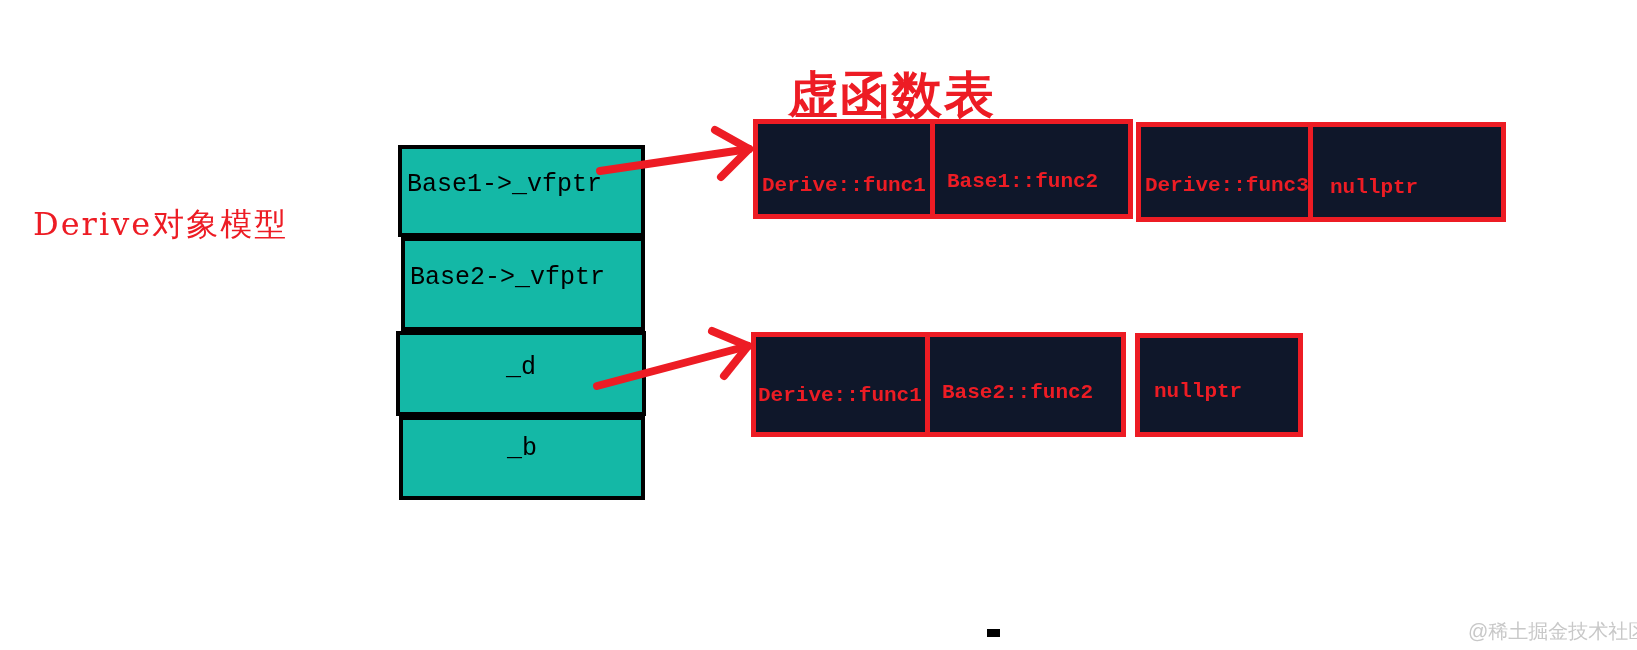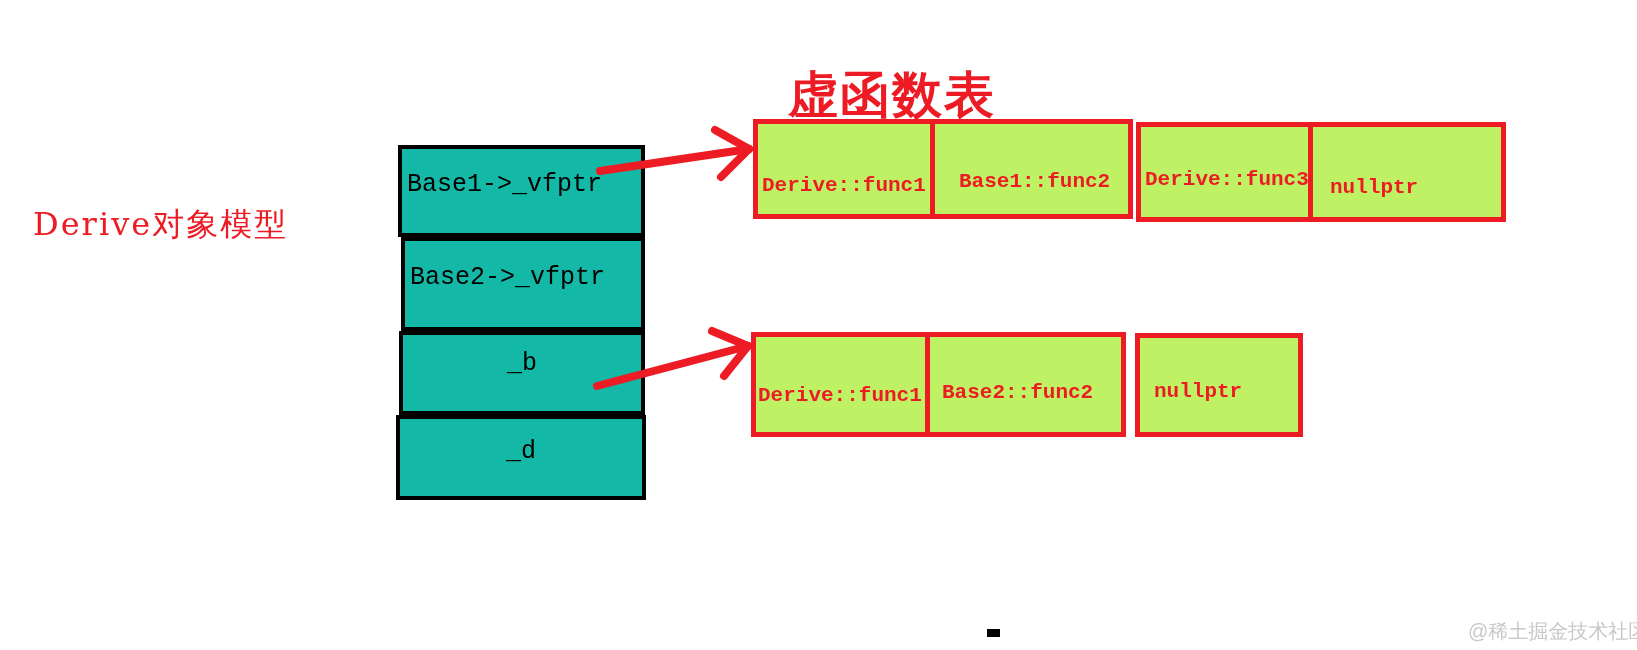--- a/index.html
+++ b/index.html
@@ -49,42 +49,42 @@
   .stack-cell.c1 { height: 115px; justify-content: center;     padding: 0 0 26px 0; margin-top: -1px; }
   .stack-cell.c2 { height: 94px;  justify-content: flex-start; padding: 0 8px 13px 5px; margin-left: 3px; width: 244px; }
   .stack-cell.c3 { height: 84px;  justify-content: center;     padding: 0 0 20px 0; margin-left: 1px; width: 246px; }
   .stack-cell.c4 { height: 85px;  justify-content: center;     padding: 0 0 13px 0; margin-left: -2px; width: 250px; }
 
   
   .red-box {
     position: absolute;
     box-sizing: border-box;
     border: 5px solid #ED1C24;
-    background: #bef264;
+    background: #0f172a;
     display: flex;
   }
   .vt1a { left: 753px;  top: 119px; width: 380px; height: 100px; }
   .vt1b { left: 1136px; top: 122px; width: 370px; height: 100px; }
   .vt2a { left: 751px;  top: 332px; width: 375px; height: 105px; }
   .vt2b { left: 1135px; top: 333px; width: 168px; height: 104px; }
 
   .vt-cell {
     box-sizing: border-box;
     display: flex;
     align-items: flex-end;
     color: #ED1C24;
     font-size: 21px;
     font-weight: bold;
     white-space: nowrap;
     overflow: hidden;
   }
   .vt-cell.divided { border-right: 5px solid #ED1C24; }
   .vt1a .vt-cell.first  { width: 177px; padding: 0 0 17px 4px; }
-  .vt1a .vt-cell.second { flex: 1;      padding: 0 0 21px 24px; }
-  .vt1b .vt-cell.first  { width: 172px; padding: 0 0 26px 4px; }
+  .vt1a .vt-cell.second { flex: 1;      padding: 0 0 21px 12px; }
+  .vt1b .vt-cell.first  { width: 172px; padding: 0 0 20px 4px; }
   .vt1b .vt-cell.second { flex: 1;      padding: 0 0 18px 17px; }
   .vt2a .vt-cell.first  { width: 174px; padding: 0 0 25px 2px; }
   .vt2a .vt-cell.second { flex: 1;      padding: 8px 0 28px 12px; font-family: Liberation Mono, monospace; }
   .vt2b .vt-cell.single { flex: 1;      padding: 0 0 29px 14px; }
 
   
   .arrows { position: absolute; left: 0; top: 0; width: 1637px; height: 650px; pointer-events: none; }
 
   
   .stray-dash {
@@ -111,25 +111,25 @@
 
   <div class="vtable-title">虚函数表</div>
 
   <div class="stack">
     <div class="stack-cell c0">
       <span>Base1-&gt;_vfptr</span>
     </div>
     <div class="stack-cell c2">
       <span>Base2-&gt;_vfptr</span>
     </div>
+    <div class="stack-cell c4">
+      <span>_d</span>
+    </div>
     <div class="stack-cell c3">
       <span>_b</span>
-    </div>
-    <div class="stack-cell c4">
-      <span>_d</span>
     </div>
   </div>
 
   <div class="red-box vt1a">
     <div class="vt-cell first divided">
       <span>Derive::func1</span>
     </div>
     <div class="vt-cell second">
       <span>Base1::func2</span>
     </div>

